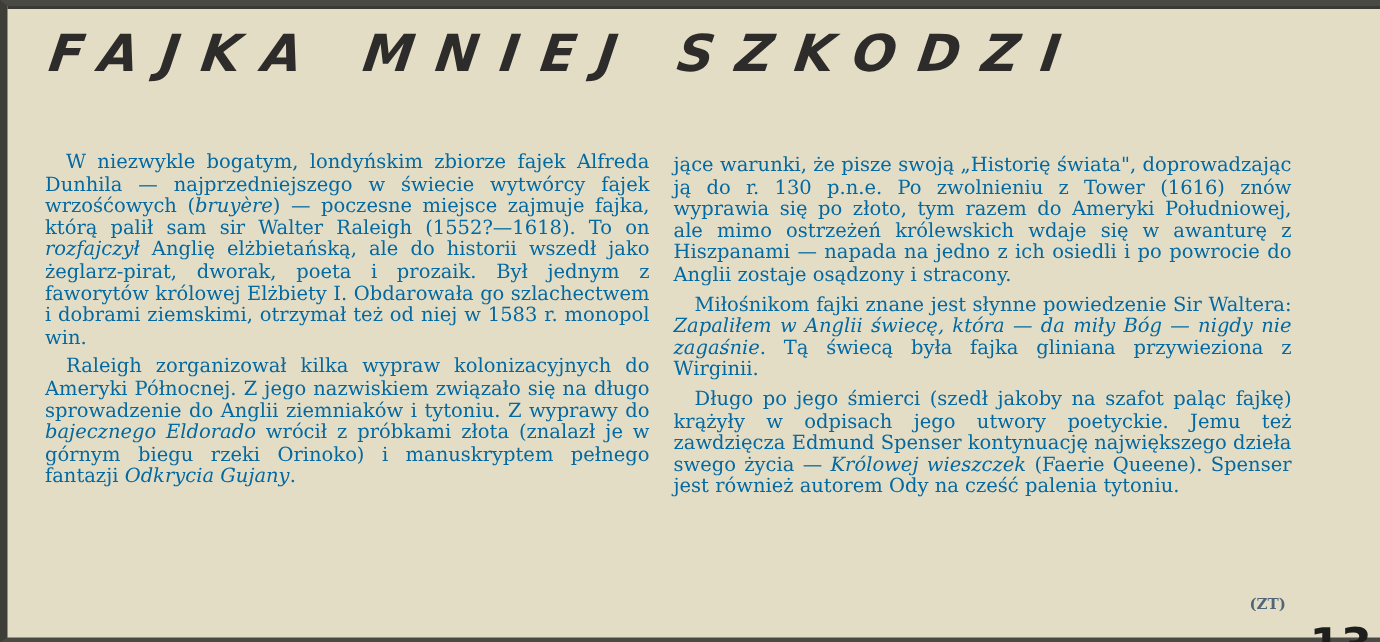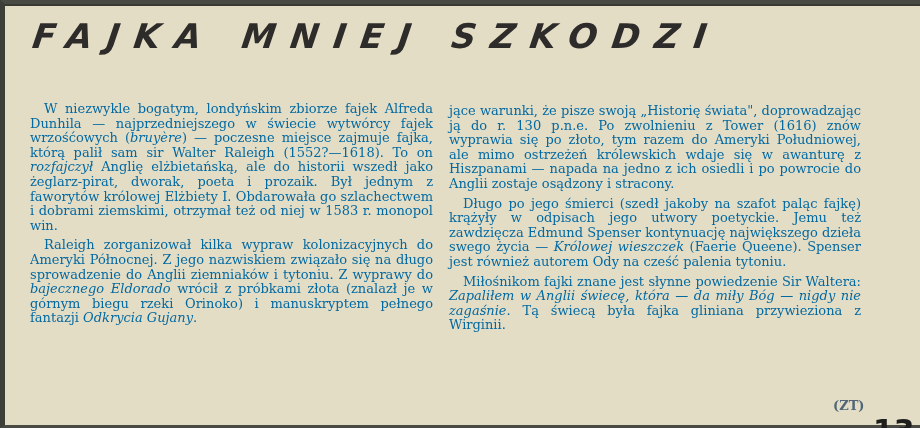--- a/index.html
+++ b/index.html
@@ -39,21 +39,21 @@
     text-align: justify;
   }
   .col-left { left: 25px; width: 403px; }
   .col-right { left: 444px; width: 412px; top: 100px; }
   .para { margin: 0 0 5px 0; text-indent: 14px; }
   .para.cont { text-indent: 0; }
   .it { font-style: italic; }
   .sig {
     position: absolute; left: 828px; top: 394px;
     font-family: "DejaVu Serif", serif; font-weight: bold;
-    font-size: 13px; color: #4f6678;
+    font-size: 10px; color: #4f6678;
   }
   .pagenum {
     position: absolute; left: 868px; top: 412px;
     width: 40px; height: 16px; overflow: hidden;
     font-family: "DejaVu Sans", sans-serif; font-weight: bold;
     font-size: 30px; line-height: 30px; color: #1e1e1c;
   }
 </style>
 </head>
 <body>
@@ -61,19 +61,19 @@
 <div class="page">
   <div class="rule-top"></div>
   <div class="headline">FAJKA MNIEJ SZKODZI</div>
 
   <div class="col col-left">
       <p class="para"><span>W niezwykle bogatym, londyńskim zbiorze fajek Alfreda Dunhila — najprzedniejszego w świecie wytwórcy fajek wrzośćowych (</span><span class="it">bruyère</span><span>) — poczesne miejsce zajmuje fajka, którą palił sam sir Walter Raleigh (1552?—1618). To on </span><span class="it">rozfajczył</span><span> Anglię elżbietańską, ale do historii wszedł jako żeglarz-pirat, dworak, poeta i prozaik. Był jednym z faworytów królowej Elżbiety I. Obdarowała go szlachectwem i dobrami ziemskimi, otrzymał też od niej w 1583 r. monopol win.</span></p>
       <p class="para"><span>Raleigh zorganizował kilka wypraw kolonizacyjnych do Ameryki Północnej. Z jego nazwiskiem związało się na długo sprowadzenie do Anglii ziemniaków i tytoniu. Z wyprawy do </span><span class="it">bajecznego Eldorado</span><span> wrócił z próbkami złota (znalazł je w górnym biegu rzeki Orinoko) i manuskryptem pełnego fantazji </span><span class="it">Odkrycia Gujany</span><span>.</span></p>
     </div>
   <div class="col col-right">
       <p class="para cont"><span>jące warunki, że pisze swoją „Historię świata", doprowadzając ją do r. 130 p.n.e. Po zwolnieniu z Tower (1616) znów wyprawia się po złoto, tym razem do Ameryki Południowej, ale mimo ostrzeżeń królewskich wdaje się w awanturę z Hiszpanami — napada na jedno z ich osiedli i po powrocie do Anglii zostaje osądzony i stracony.</span></p>
+      <p class="para"><span>Miłośnikom fajki znane jest słynne powiedzenie Sir Waltera: </span><span class="it">Zapaliłem w Anglii świecę, która — da miły Bóg — nigdy nie zagaśnie</span><span>. Tą świecą była fajka gliniana przywieziona z Wirginii.</span></p>
       <p class="para"><span>Długo po jego śmierci (szedł jakoby na szafot paląc fajkę) krążyły w odpisach jego utwory poetyckie. Jemu też zawdzięcza Edmund Spenser kontynuację największego dzieła swego życia — </span><span class="it">Królowej wieszczek</span><span> (Faerie Queene). Spenser jest również autorem Ody na cześć palenia tytoniu.</span></p>
-      <p class="para"><span>Miłośnikom fajki znane jest słynne powiedzenie Sir Waltera: </span><span class="it">Zapaliłem w Anglii świecę, która — da miły Bóg — nigdy nie zagaśnie</span><span>. Tą świecą była fajka gliniana przywieziona z Wirginii.</span></p>
     </div>
 
   <div class="sig">(ZT)</div>
   <div class="pagenum">13</div>
 </div>
 
 </body></html>

